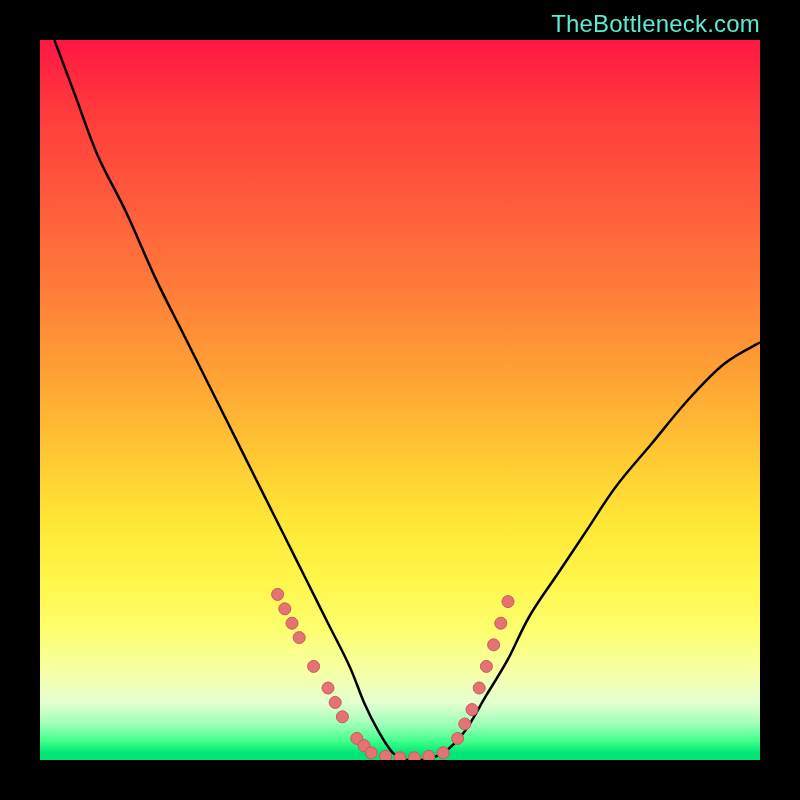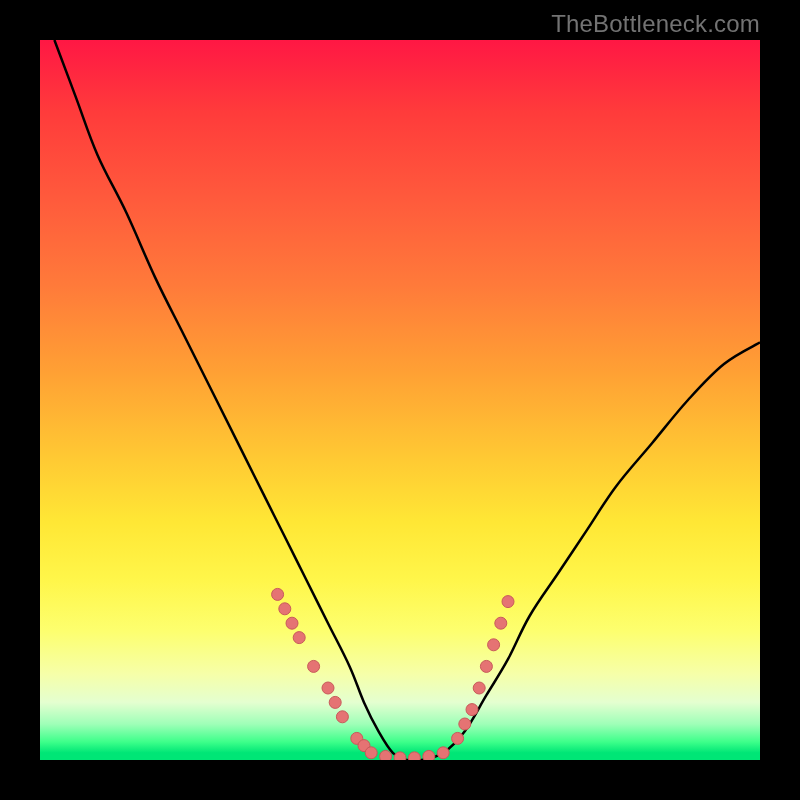--- a/index.html
+++ b/index.html
@@ -40,21 +40,21 @@
       #9fffb8 95%,
       #3dff8a 97.5%,
       #00e676 99%,
       #00e676 100%
     );
   }
   .watermark {
     position: absolute;
     top: 10px;
     right: 40px;
-    color: #737373;
+    color: #5eead4;
     font-size: 24px;
     font-weight: 500;
     letter-spacing: 0.2px;
     user-select: none;
   }
   svg.curve {
     position: absolute;
     left: 0;
     top: 0;
     width: 720px;

